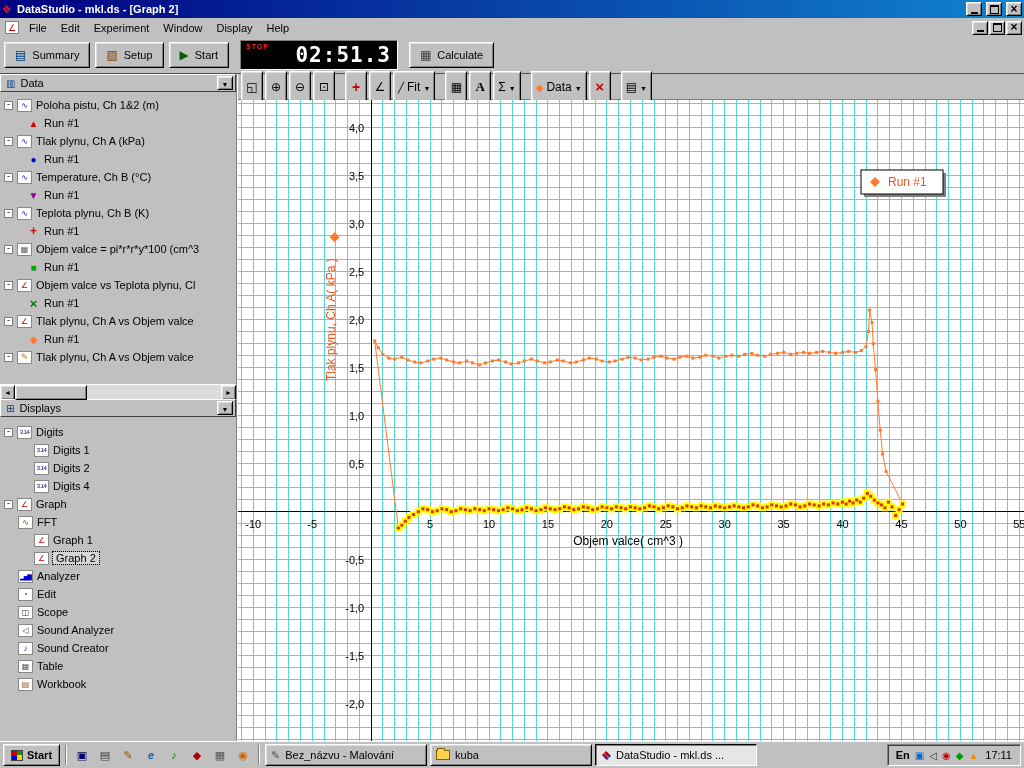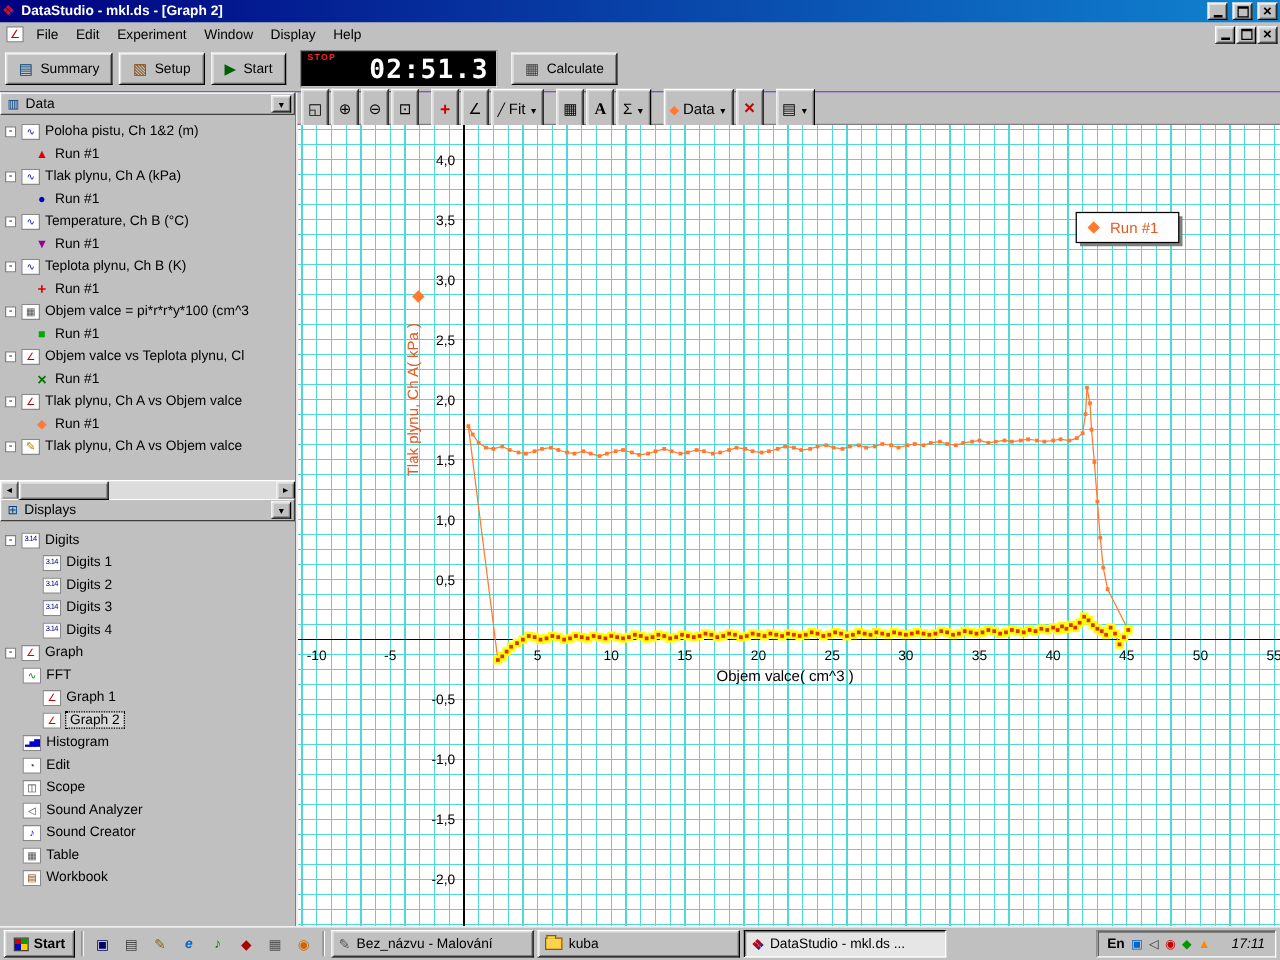--- a/index.html
+++ b/index.html
@@ -128,21 +128,21 @@
   .task-btn { height:22px; width:162px; flex:none; display:flex; align-items:center; gap:5px; padding:0 5px; font-size:11px; font-family:inherit; overflow:hidden; white-space:nowrap; }
   .task-btn span { overflow:hidden; text-overflow:clip; }
   .task-btn.active { border-color:#000 #fff #fff #000; box-shadow:inset 1px 1px 0 #808080; background:#e6e6e6; font-weight:normal; }
   .ti-paint::before  { content:"✎"; color:#555; }
   .ti-folder { width:14px; height:10px; flex:none; background:#ffd24d; border:1px solid #806000; position:relative; }
   .ti-folder::before { content:""; position:absolute; top:-3px; left:0; width:6px; height:2px; background:#ffd24d; border:1px solid #806000; border-bottom:none; }
   .ti-ds::before     { content:"❖"; color:#d00000; text-shadow:1px 1px 0 #0030c0; }
   .tray { height:22px; margin-left:auto; display:flex; align-items:center; gap:5px; padding:0 8px; }
   .tray-lang { font-weight:bold; }
   .tray-ic { font-size:10px; }
-  .tray-clock { margin-left:12px;font-style:italic; }
+  .tray-clock { margin-left:2px; }
 </style>
 </head>
 <body>
 
 <div class="screen">
 
   <div class="titlebar">
     <i class="app-icon"></i>
     <span class="title-text">DataStudio - mkl.ds - [Graph 2]</span>
     <span class="spacer"></span>
@@ -309,24 +309,20 @@
         <div class="trow child">
           <i class="mini dpi-digits"></i>
           <span>Digits 1</span>
         </div>
         <div class="trow child">
           <i class="mini dpi-digits"></i>
           <span>Digits 2</span>
         </div>
         <div class="trow child">
           <i class="mini dpi-digits"></i>
-          <span>Digits 3</span>
-        </div>
-        <div class="trow child">
-          <i class="mini dpi-digits"></i>
           <span>Digits 4</span>
         </div>
         <div class="trow">
           <span class="expander"></span>
           <i class="mini dpi-graph"></i>
           <span>Graph</span>
         </div>
         <div class="trow leaf">
           <i class="mini dpi-fft"></i>
           <span>FFT</span>
@@ -334,21 +330,21 @@
         <div class="trow child">
           <i class="mini dpi-graph"></i>
           <span>Graph 1</span>
         </div>
         <div class="trow child">
           <i class="mini dpi-graph"></i>
           <span class="sel-label">Graph 2</span>
         </div>
         <div class="trow leaf">
           <i class="mini dpi-histogram"></i>
-          <span>Histogram</span>
+          <span>Analyzer</span>
         </div>
         <div class="trow leaf">
           <i class="mini dpi-meter"></i>
           <span>Edit</span>
         </div>
         <div class="trow leaf">
           <i class="mini dpi-scope"></i>
           <span>Scope</span>
         </div>
         <div class="trow leaf">

